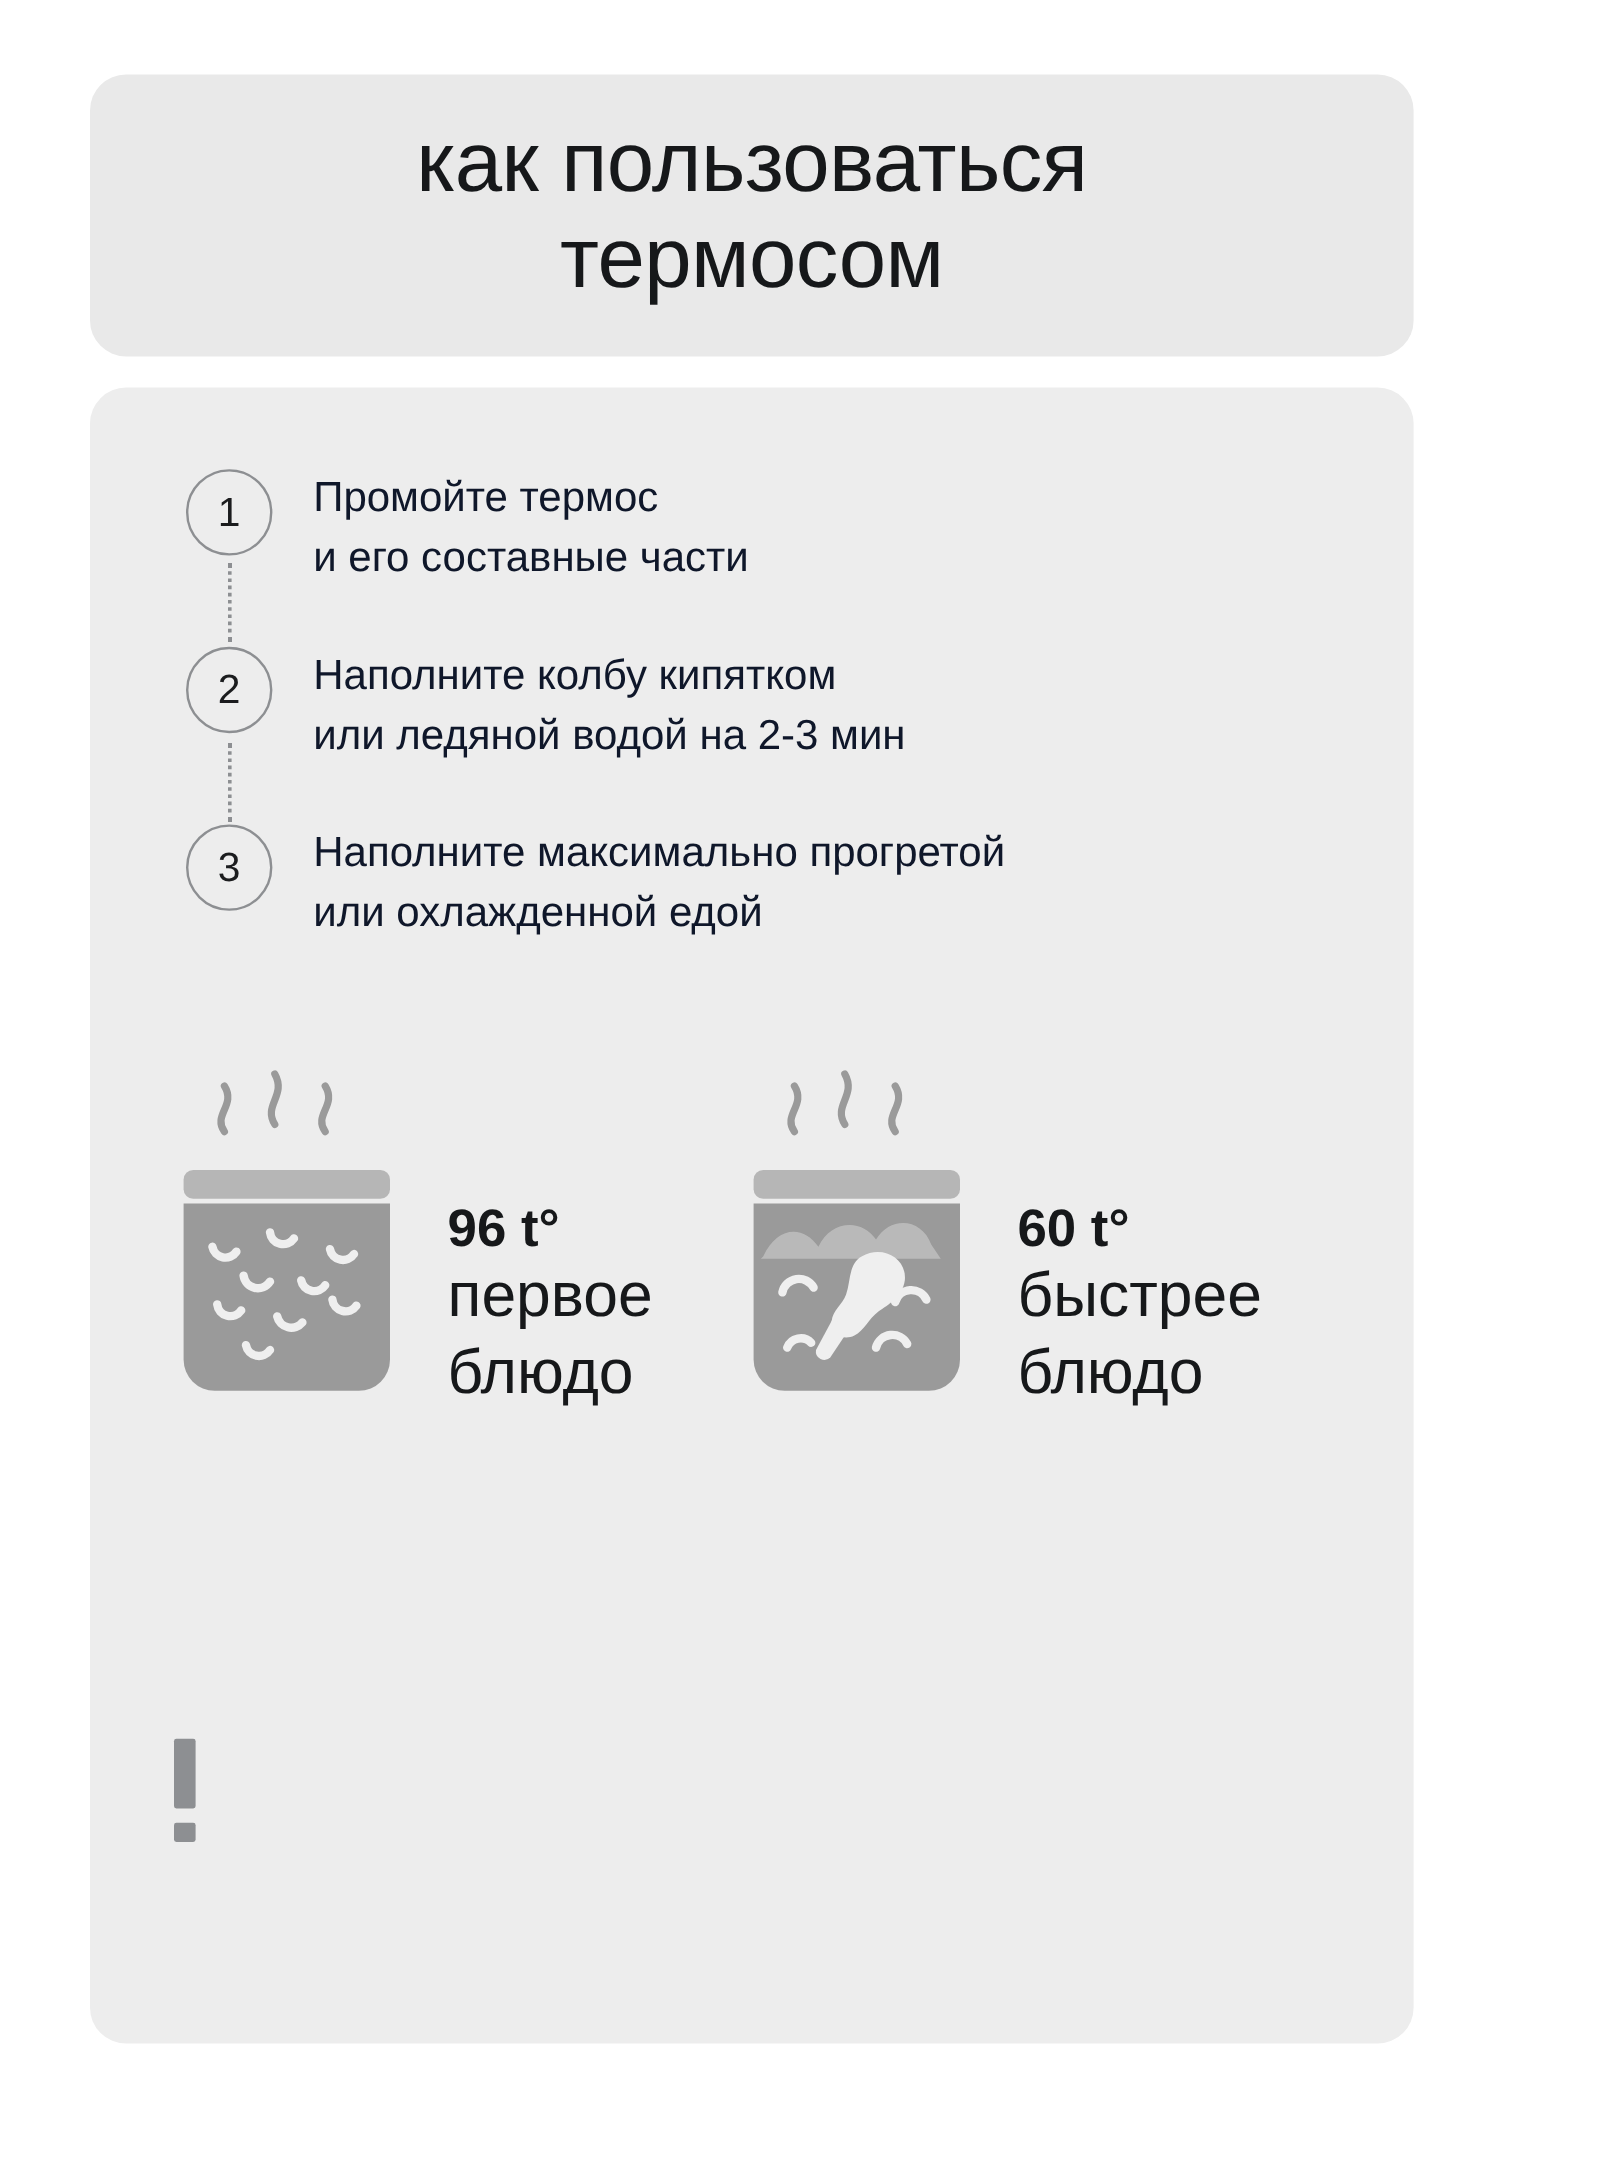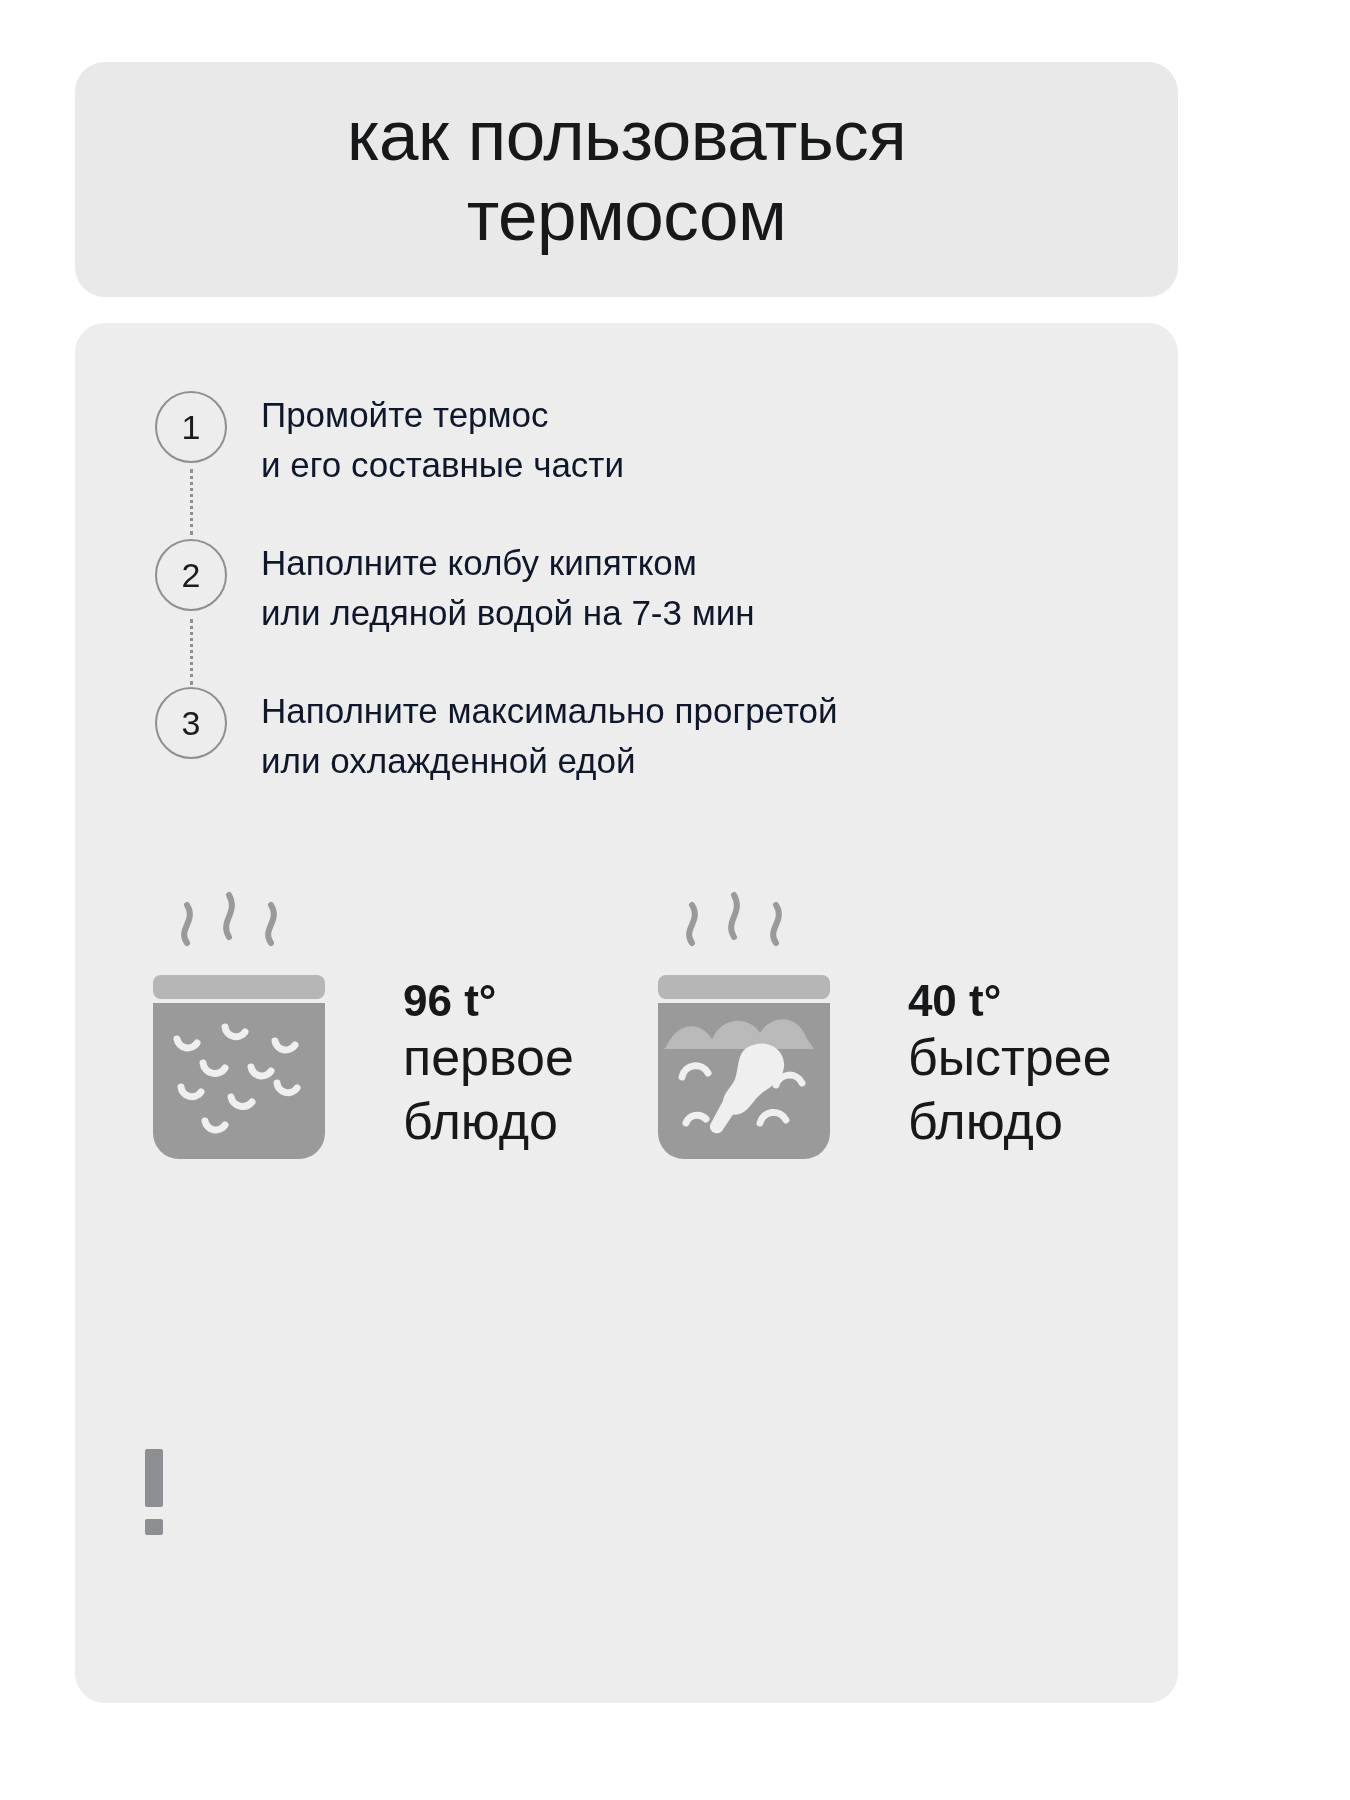--- a/index.html
+++ b/index.html
@@ -102,22 +102,21 @@
   }
 
   
   .dishes {
     margin-top: 78px;
     display: flex;
     align-items: flex-start;
   }
   .dish {
     display: flex;
-    align-items: center;
-    gap: 30px;
+    align-items: flex-end;
   }
   .dish.first { margin-left: 20px; }
   .dish.second { margin-left: 78px; }
 
   .jar-wrap {
     width: 200px;
     position: relative;
     flex: 0 0 auto;
   }
   .dish-label {
@@ -194,21 +193,21 @@
 
       <div class="step">
         <div class="bullet">1</div>
         <div class="step-text">Промойте термос
 и его составные части</div>
       </div>
 
       <div class="step">
         <div class="bullet">2</div>
         <div class="step-text">Наполните колбу кипятком
-или ледяной водой на 7-3 мин</div>
+или ледяной водой на 2-3 мин</div>
       </div>
 
       <div class="step">
         <div class="bullet">3</div>
         <div class="step-text">Наполните максимально прогретой
 или охлажденной едой</div>
       </div>
     </div>
 
     <div class="dishes">
@@ -266,21 +265,21 @@
             </g>
             <g fill="none" stroke="#efefef" stroke-width="7" stroke-linecap="round">
               <path d="M30 206 a14 14 0 0 1 26 -4"></path>
               <path d="M124 214 a14 14 0 0 1 26 -2"></path>
               <path d="M108 252 a14 14 0 0 1 26 -3"></path>
               <path d="M34 252 a12 12 0 0 1 20 -4"></path>
             </g>
           </svg>
         </div>
         <div class="dish-label">
-          <div class="dish-temp">40 t°</div>
+          <div class="dish-temp">60 t°</div>
           <div class="dish-name">быстрее
 блюдо</div>
         </div>
       </div>
 
     </div>
 
     <div class="note">
       <div class="excl">
         <div class="bar"></div>

